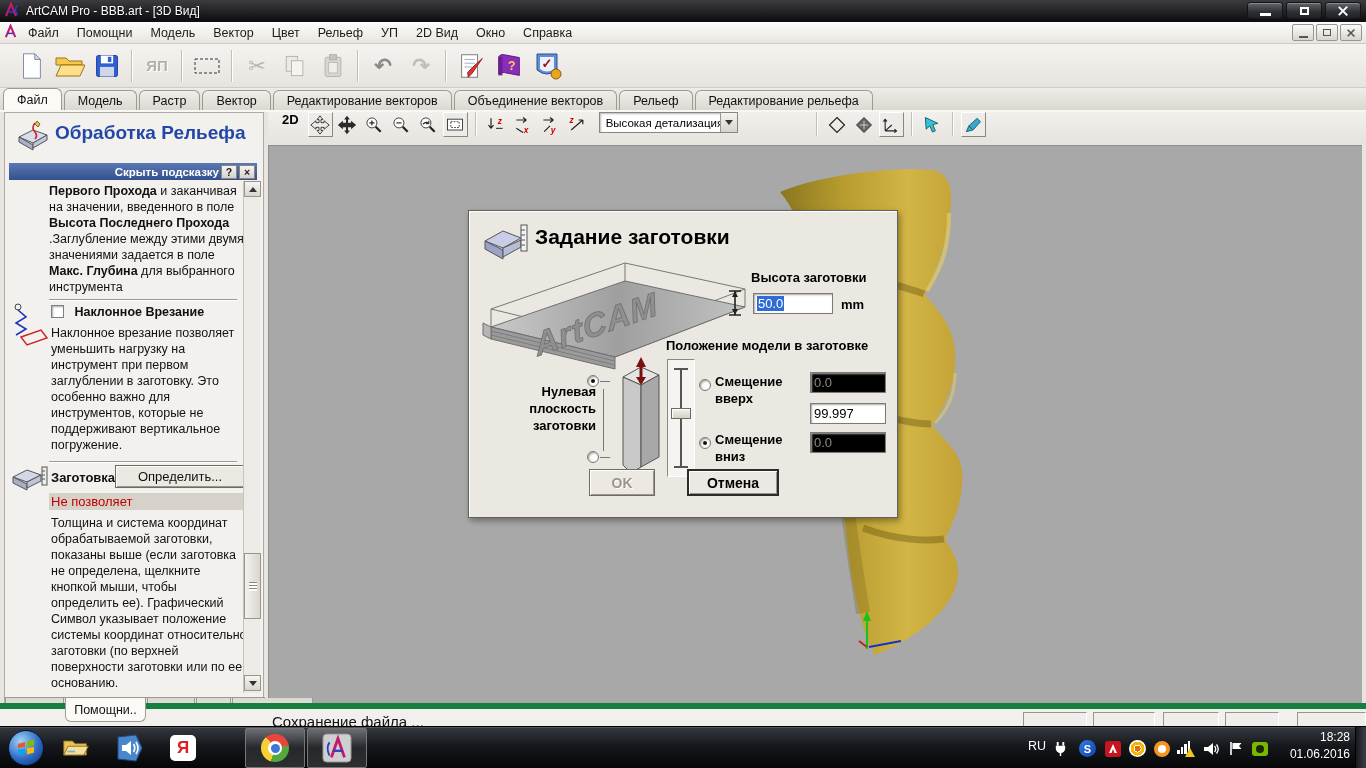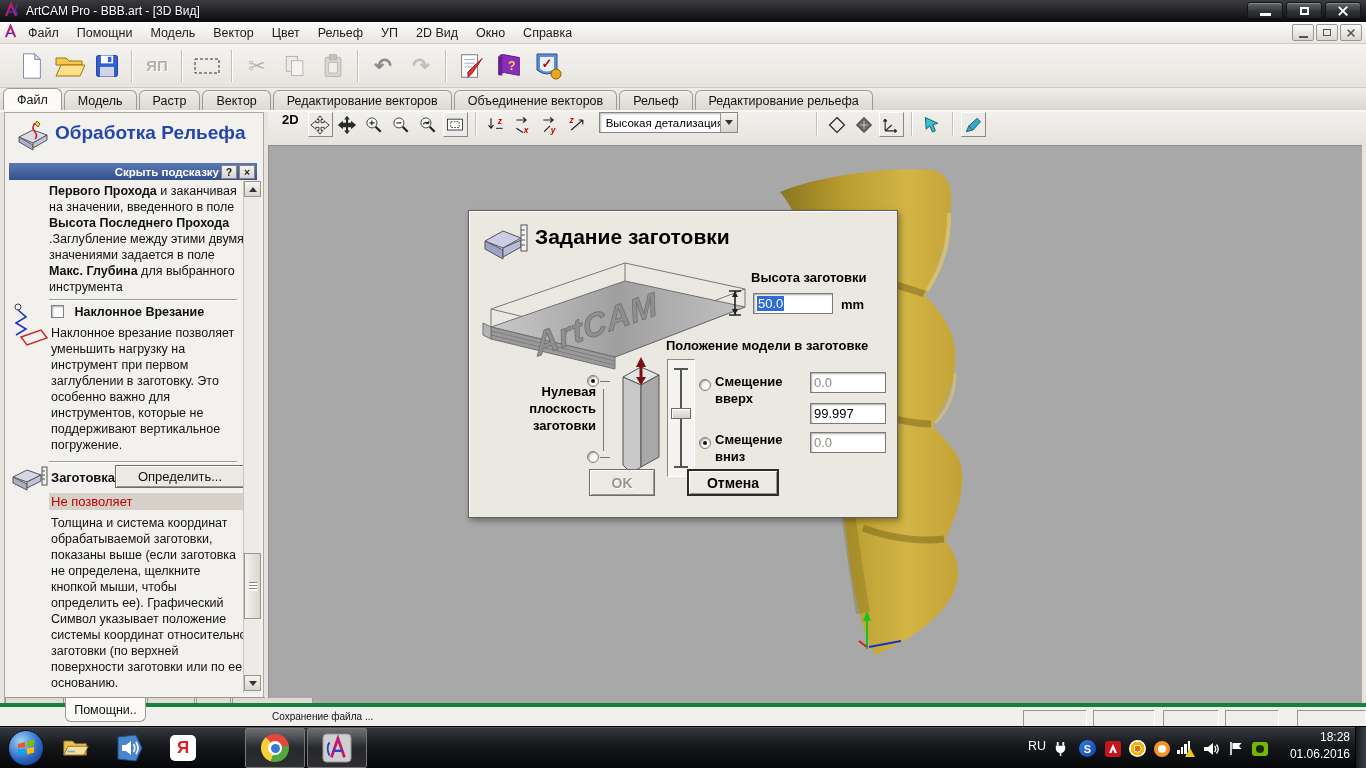--- a/index.html
+++ b/index.html
@@ -77,36 +77,36 @@
   .grip{width:8px;height:9px;background:repeating-linear-gradient(#8c8880 0 1px,#fff 1px 3px)}
   
   .ptabs{position:absolute;left:0;top:584px;width:260px;height:25px;display:flex;align-items:flex-start;background:#e4e1da;border-top:1px solid #9d9a93}
   .ptab{height:22px;padding:0 8px;font-size:12.5px;display:flex;align-items:center;background:linear-gradient(#dcd8d1,#efede9);border:1px solid #9d9a93;border-top:none;border-radius:0 0 6px 6px;margin-right:1px;white-space:nowrap}
   .ptab.active{background:#fbfaf7;height:24px;z-index:2}
 
   
   .dialog{position:absolute;left:468px;top:210px;width:430px;height:308px;background:#ebe8e1;border:1px solid #63605a;box-shadow:inset 1px 1px 0 #fff,2px 3px 6px rgba(0,0,0,.35);z-index:20;font-size:13px;color:#000}
   .dlg-title{position:absolute;left:66px;top:14px;font-size:21px;font-weight:bold}
   .field{position:absolute;height:21px;background:#fff;border:1px solid #7d7974;box-shadow:inset 1px 1px 2px #aaa;font-size:13px;display:flex;align-items:center;padding-left:3px}
-  .field.disabled{background:#ffffff;color:#8d8a82}
+  .field.disabled{background:#000000;color:#8d8a82}
   .sel-text{background:#2e6bd6;color:#fff;padding:0 1px}
   .lab{position:absolute;font-weight:bold;line-height:17px}
   .radio{position:absolute;width:12px;height:12px;border-radius:50%;background:#fdfdfd;border:1px solid #7d7974;box-shadow:inset 1px 1px 2px #999}
   .radio.sel::after{content:"";position:absolute;left:3px;top:3px;width:4px;height:4px;border-radius:50%;background:#111}
   .rail{position:absolute;background:#777}
   .slider{position:absolute;left:198px;top:148px;width:28px;height:118px;background:#f6f4f0;border:1px solid;border-color:#8c8880 #fff #fff #8c8880}
   .slider .track{position:absolute;left:12px;top:8px;width:2px;height:100px;background:#555}
   .slider .cap{position:absolute;left:6px;width:14px;height:2px;background:#555}
   .slider .thumb{position:absolute;left:3px;top:48px;width:20px;height:11px;background:linear-gradient(#f2f0ec,#d4d0c8);border:1px solid #6f6b64;box-shadow:inset 1px 1px 0 #fff}
   .dlg-btn{position:absolute;height:27px;background:#ece9e2;border:1px solid #6f6b64;box-shadow:inset 1px 1px 0 #fff,inset -1px -1px 0 #9a968f;font-size:14px;font-weight:bold;display:flex;align-items:center;justify-content:center}
   .dlg-btn.disabled{color:#9a968f;text-shadow:1px 1px 0 #fff}
   .dlg-btn.default{border:2px solid #2b2b2b}
 
   
-  .statusbar{position:absolute;left:0;top:703px;width:1366px;height:27px;background:#f1f0ed;border-top:4px solid #15803d;font-size:10px}
+  .statusbar{position:absolute;left:0;top:703px;width:1366px;height:27px;background:#f1f0ed;border-top:6px solid #15803d;font-size:15px}
   .status-text{position:absolute;left:272px;top:4px;color:#111}
   .spane{position:absolute;top:3px;height:17px;border:1px solid;border-color:#9a968f #fff #fff #9a968f;background:#efeeea}
 
   
   .taskbar{position:absolute;left:0;top:726px;width:1366px;height:42px;background:linear-gradient(#363a40,#16181c 45%,#050607);border-top:1px solid #000;box-shadow:inset 0 1px 0 rgba(255,255,255,.14)}
   .orb{position:absolute;left:8px;top:3px;width:36px;height:36px;border-radius:50%;background:radial-gradient(circle at 35% 30%,#9fd4f5,#2e6ac4 55%,#0a2a66);border:1px solid #06142e;display:flex;align-items:center;justify-content:center}
   .task-icon{position:absolute;top:7px;width:28px;height:28px}
   .taskbox{position:absolute;top:1px;width:60px;height:40px;border:1px solid #777;border-radius:2px;background:linear-gradient(rgba(255,255,255,.28),rgba(255,255,255,.08) 50%,rgba(255,255,255,.16));display:flex;align-items:center;justify-content:center}
   .tray-lang{position:absolute;left:1028px;top:12px;color:#fff;font-size:12.5px}
   .tray{position:absolute;top:13px;width:17px;height:17px;display:flex;align-items:center;justify-content:center}

